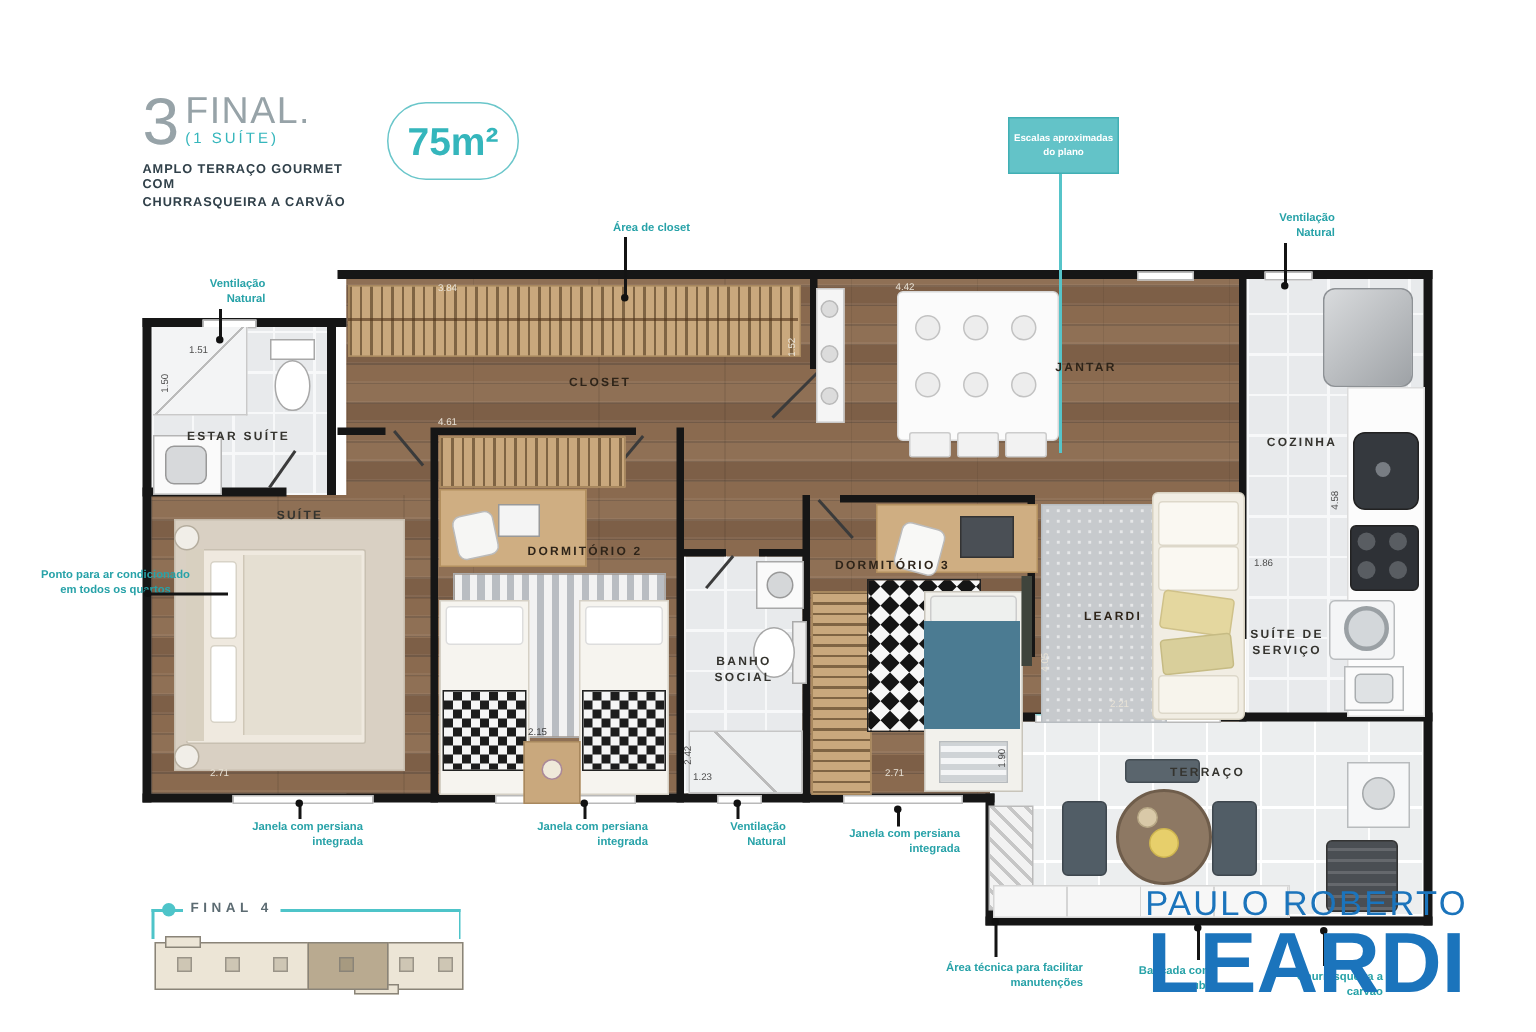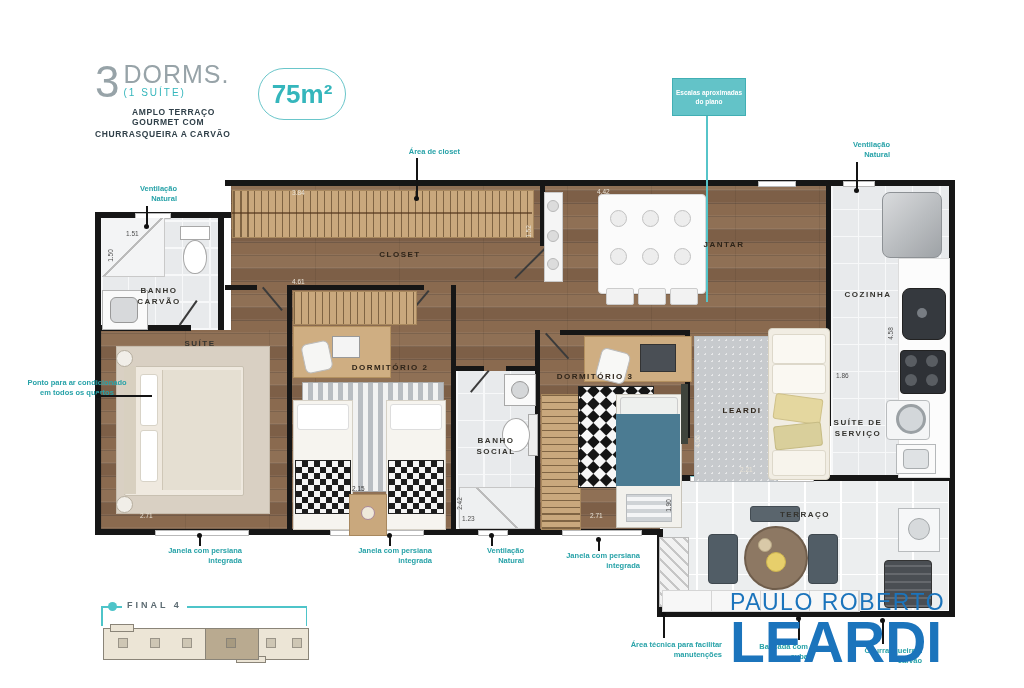--- a/index.html
+++ b/index.html
@@ -42,36 +42,36 @@
   .pline{position:absolute;background:#141414;z-index:5;}
   .pdot{position:absolute;width:5px;height:5px;border-radius:50%;background:#111;z-index:5;}
   .tline{position:absolute;background:#56c4c9;z-index:4;}
   
   .hdr-gray{color:#97a3a8;}
   .teal{color:#35b6bc;}
   .box-teal{border:1.5px solid #6ac6ca;}
   
   .kp-line{position:absolute;background:#4ec4c9;z-index:4;}
   
-  #logo{position:absolute;z-index:9;text-align:left;color:#1b74bc;}
+  #logo{position:absolute;z-index:9;text-align:center;color:#1b74bc;}
 </style>
 </head>
 <body>
 
 <div id="stage">
 
   <div class="abs" style="left:95px;top:62px;width:150px;">
     <div style="display:flex;align-items:flex-start;">
       <span class="hdr-gray" style="font-size:44px;font-weight:300;line-height:0.9;">3</span>
       <span style="margin-left:4px;">
-        <span class="hdr-gray" style="font-size:25px;font-weight:400;letter-spacing:1px;line-height:1;display:block;">DORMS.</span>
+        <span class="hdr-gray" style="font-size:25px;font-weight:400;letter-spacing:1px;line-height:1;display:block;">FINAL.</span>
         <span class="teal" style="font-size:10px;letter-spacing:2px;display:block;text-align:left;">(1 SUÍTE)</span>
       </span>
     </div>
-    <div style="margin-top:5px;color:#31414a;font-size:8.5px;font-weight:bold;letter-spacing:0.6px;margin-left:37px;">AMPLO TERRAÇO GOURMET COM</div>
+    <div style="margin-top:5px;color:#31414a;font-size:8.5px;font-weight:bold;letter-spacing:0.6px;">AMPLO TERRAÇO GOURMET COM</div>
     <div style="margin-top:2px;color:#31414a;font-size:8.5px;font-weight:bold;letter-spacing:0.6px;">CHURRASQUEIRA A CARVÃO</div>
   </div>
   <div class="abs box-teal teal" style="left:258px;top:68px;width:86px;height:50px;display:flex;align-items:center;justify-content:center;font-size:26px;font-weight:700;border-radius:26px;">75m²</div>
 
   <div class="abs" style="left:672px;top:78px;width:72px;height:36px;background:#63c3c8;border:1px solid #41afb4;z-index:5;display:flex;align-items:center;justify-content:center;">
     <span style="color:#ffffff;font-size:6.5px;font-weight:bold;text-align:center;line-height:1.4;padding:2px;">Escalas aproximadas do plano</span>
   </div>
   <div class="tline" style="left:706px;top:114px;width:1.5px;height:188px;"></div>
 
   <div class="wood" style="left:231px;top:186px;width:595px;height:343px;"></div>
@@ -215,21 +215,21 @@
   <div class="furn" style="left:766px;top:552px;width:18px;height:18px;border-radius:50%;background:#e7cf6b;border:1px solid #cdb44f;"></div>
   <div class="furn" style="left:758px;top:538px;width:12px;height:12px;border-radius:50%;background:#d9c9a8;border:1px solid #b7a785;"></div>
   <div class="furn" style="left:708px;top:534px;width:28px;height:48px;background:#515d66;border:1px solid #3e474e;border-radius:4px;"></div>
   <div class="furn" style="left:808px;top:534px;width:28px;height:48px;background:#515d66;border:1px solid #3e474e;border-radius:4px;"></div>
   <div class="furn" style="left:750px;top:506px;width:48px;height:14px;background:#5a656d;border:1px solid #434c53;border-radius:3px;"></div>
   <div class="furn" style="left:662px;top:590px;width:196px;height:20px;background:#f7f7f7;border:1px solid #d5d5d5;background-image:repeating-linear-gradient(90deg, rgba(0,0,0,0) 0 48px, #d5d5d5 48px 49px);"></div>
   <div class="furn" style="left:898px;top:508px;width:40px;height:42px;background:#f6f7f8;border:1px solid #b8bbbd;"></div>
   <div class="furn" style="left:908px;top:518px;width:20px;height:20px;border-radius:50%;background:#d7dadc;border:1px solid #a4a8aa;"></div>
   <div class="furn" style="left:884px;top:560px;width:46px;height:46px;background:#4a4e53;border:1px solid #333;border-radius:4px;background-image:repeating-linear-gradient(0deg, rgba(255,255,255,0.15) 0 2px, rgba(0,0,0,0) 2px 8px);"></div>
 
-  <div class="room-lbl" style="left:124px;top:286px;width:70px;">BANHO CARVÃO</div>
+  <div class="room-lbl" style="left:124px;top:286px;width:70px;">ESTAR SUÍTE</div>
   <div class="room-lbl" style="left:170px;top:339px;width:60px;">SUÍTE</div>
   <div class="room-lbl" style="left:360px;top:250px;width:80px;color:#2e2419;">CLOSET</div>
   <div class="room-lbl" style="left:330px;top:363px;width:120px;color:#2e2419;">DORMITÓRIO 2</div>
   <div class="room-lbl" style="left:467px;top:436px;width:58px;">BANHO SOCIAL</div>
   <div class="room-lbl" style="left:540px;top:372px;width:110px;color:#2e2419;">DORMITÓRIO 3</div>
   <div class="room-lbl" style="left:692px;top:240px;width:64px;color:#2e2419;">JANTAR</div>
   <div class="room-lbl" style="left:712px;top:406px;width:60px;color:#2e2419;">LEARDI</div>
   <div class="room-lbl" style="left:838px;top:290px;width:60px;">COZINHA</div>
   <div class="room-lbl" style="left:833px;top:418px;width:50px;">SUÍTE DE SERVIÇO</div>
   <div class="room-lbl" style="left:770px;top:510px;width:70px;">TERRAÇO</div>

